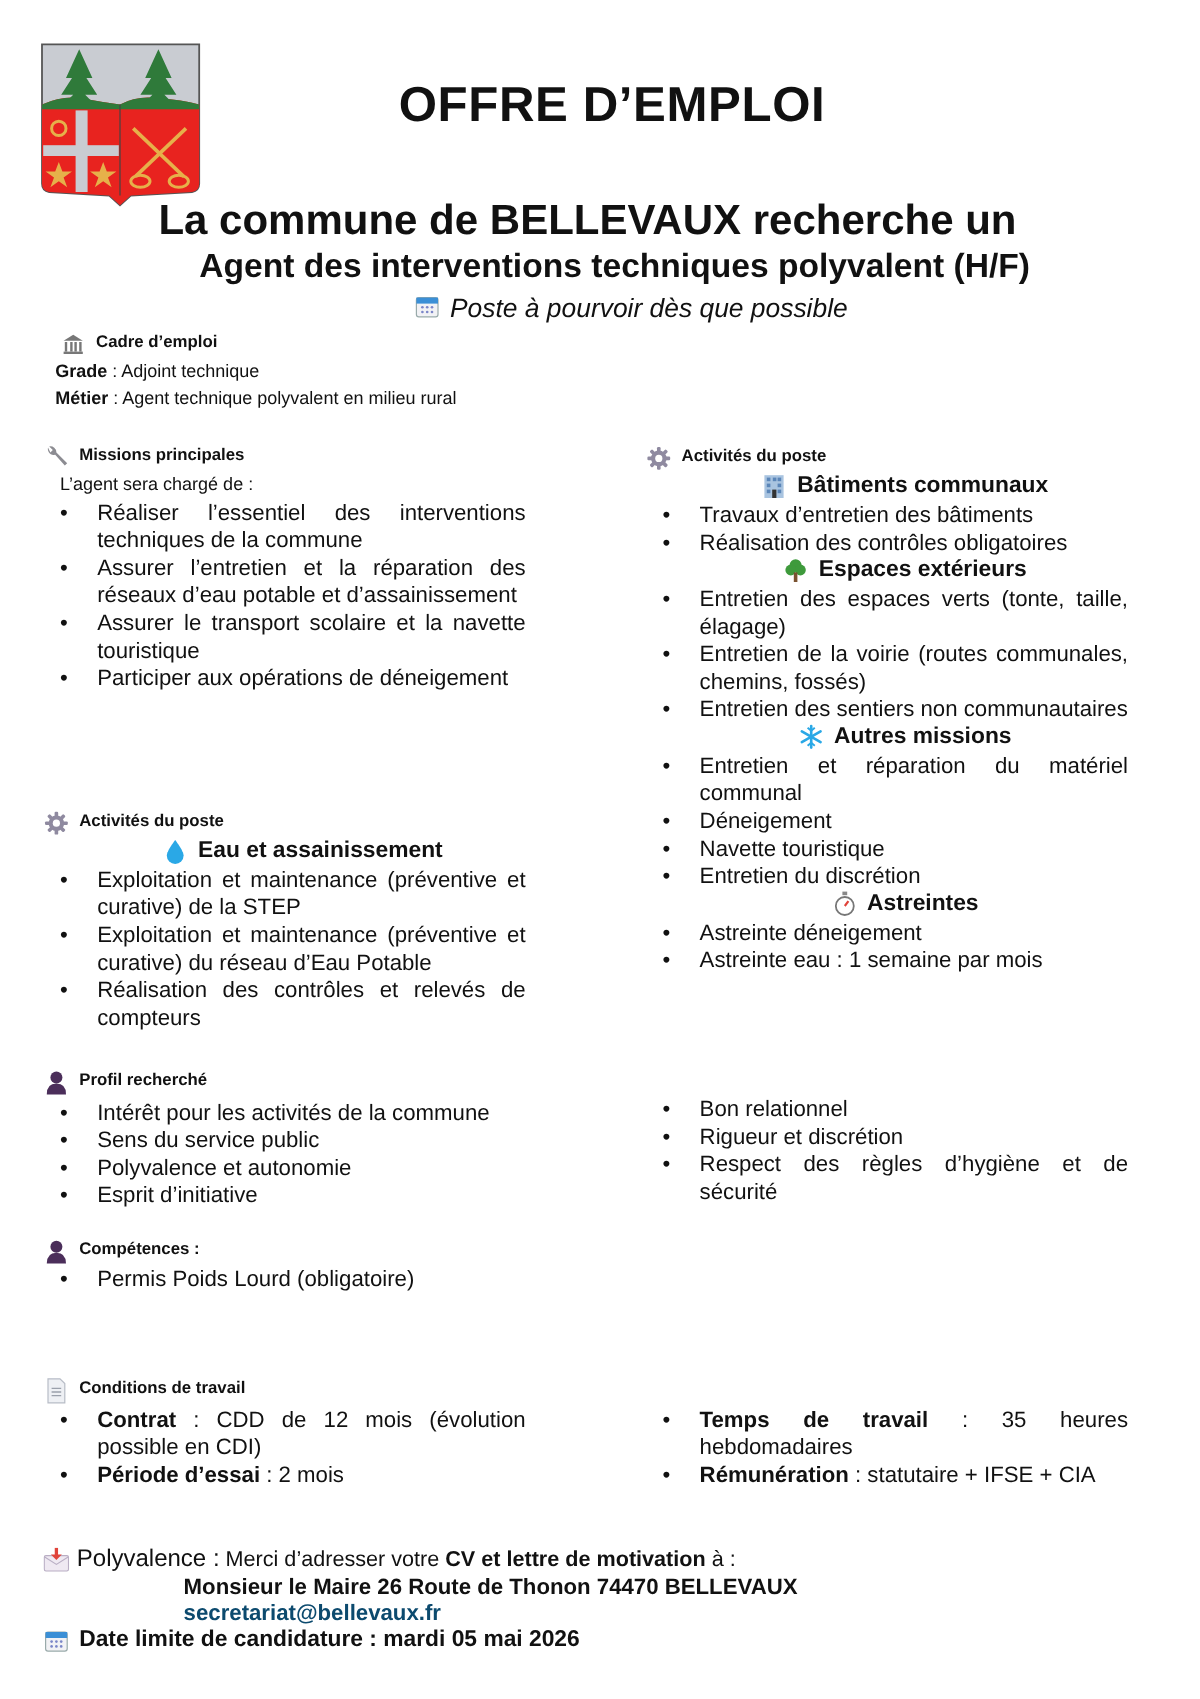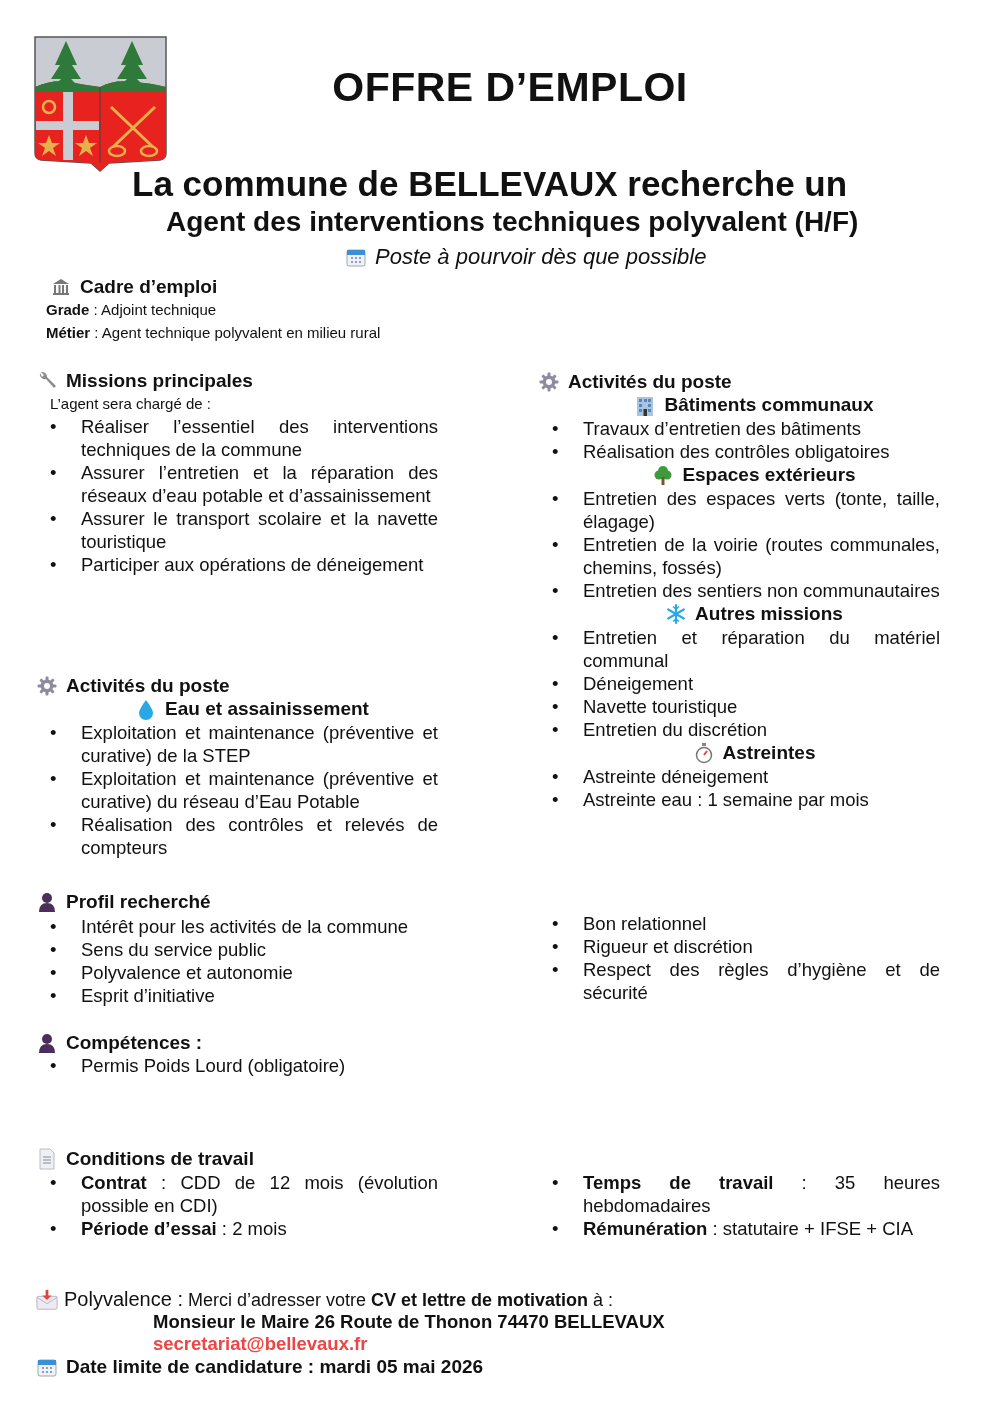--- a/index.html
+++ b/index.html
@@ -5,23 +5,23 @@
   html, body { margin: 0; padding: 0; background: #ffffff; }
   body {
     width: 1000px; height: 1416px; position: relative; overflow: hidden;
     font-family: "Liberation Sans", sans-serif; color: #111111;
   }
   .abs { position: absolute; }
   #crest { left: 33px; top: 35px; width: 135px; height: 138px; }
   #title { left: 0; width: 1020px; top: 64px; text-align: center; font-size: 41px; font-weight: bold; letter-spacing: 0.5px; }
   #subtitle1 { left: 132px; top: 164px; font-size: 35px; font-weight: bold; white-space: nowrap; }
   #subtitle2 { left: 166px; top: 206px; font-size: 28px; font-weight: bold; white-space: nowrap; }
-  #availability { left: 345px; top: 244px; font-size: 22px; font-style: italic; white-space: nowrap; display: flex; align-items: center; gap: 8px; }
-
-  .sec-head { font-size: 19px; font-weight: bold; display: flex; gap: 8px; white-space: nowrap; }
+  #availability { left: 345px; top: 244px; font-size: 22px; font-style: italic; white-space: nowrap; display: flex; align-items: flex-start; gap: 8px; }
+
+  .sec-head { font-size: 14px; font-weight: bold; display: flex; gap: 8px; white-space: nowrap; }
   .ico { display: inline-flex; width: 22px; height: 22px; align-items: center; justify-content: center; }
   .plain { font-size: 15px; line-height: 23px; }
   .plain b { font-weight: bold; }
 
   ul.bul { list-style: none; margin: 0; padding: 0; }
   ul.bul li { position: relative; padding-left: 35px; font-size: 18.5px; line-height: 23px; text-align: justify; text-align-last: left; }
   ul.bul li::before { content: "•"; position: absolute; left: 4px; top: 0; }
   ul.bul li b { font-weight: bold; }
 
   .subhead { font-size: 19px; font-weight: bold; display: flex; align-items: center; gap: 8px; justify-content: center; white-space: nowrap; line-height: 24px; }
@@ -32,21 +32,21 @@
   #acts-right { left: 538px; top: 371px; width: 402px; }
   #profil-head { left: 36px; top: 891px; }
   #profil-left { left: 46px; top: 915px; width: 392px; }
   #profil-right { left: 548px; top: 912px; width: 392px; }
   #comp { left: 36px; top: 1032px; width: 420px; }
   #cond-head { left: 36px; top: 1148px; }
   #cond-left { left: 46px; top: 1171px; width: 392px; }
   #cond-right { left: 548px; top: 1171px; width: 392px; }
   #cand { left: 36px; top: 1288px; font-size: 18px; white-space: nowrap; }
   #cand-addr { left: 153px; top: 1311px; font-size: 18.5px; font-weight: bold; white-space: nowrap; }
-  #cand-mail { left: 153px; top: 1333px; font-size: 18.5px; color: #ef4444; font-weight: bold; white-space: nowrap; }
+  #cand-mail { left: 153px; top: 1333px; font-size: 18.5px; color: #0c4a6e; font-weight: bold; white-space: nowrap; }
   #deadline { left: 36px; top: 1356px; font-size: 19px; font-weight: bold; white-space: nowrap; display: flex; align-items: center; gap: 8px; }
   .cand-label { font-size: 20px; }
 </style>
 </head>
 <body>
 
 <div id="crest" class="abs">
   <svg width="135" height="138" viewBox="0 0 135 138">
     <path d="M2 2 H133 V118 Q133 124 127 125 L76 128 L67 136 L58 128 L8 125 Q2 124 2 118 Z" fill="#c9ccd2" stroke="#555" stroke-width="1.5"></path>
     <path d="M2 52 Q20 44 36 47 Q52 50 67 52 Q82 44 100 47 Q118 48 133 52 V118 Q133 124 127 125 L76 128 L67 136 L58 128 L8 125 Q2 124 2 118 Z" fill="#e8231f"></path>
@@ -165,21 +165,21 @@
             <rect x="1.5" y="9.5" width="19" height="3" rx="1"></rect>
             <rect x="9.5" y="1.5" width="3" height="19" rx="1" transform="rotate(45 11 11)"></rect>
             <rect x="9.5" y="1.5" width="3" height="19" rx="1" transform="rotate(-45 11 11)"></rect>
           </g>
           <circle cx="11" cy="11" r="3" fill="#fff"></circle>
         </svg>
     </span>
     <span>Activités du poste</span>
   </div>
 
-  <div class="subhead" style="padding-left:30px;align-items:flex-end;">
+  <div class="subhead" style="padding-left:30px;">
     <span class="ico">
       <svg width="20" height="22" viewBox="0 0 20 22">
           <rect x="2" y="2" width="16" height="19" fill="#a9c4e0"></rect>
           <g fill="#5b86b8">
             <rect x="4" y="4" width="3" height="3"></rect>
             <rect x="9" y="4" width="3" height="3"></rect>
             <rect x="13" y="4" width="3" height="3"></rect>
             <rect x="4" y="9" width="3" height="3"></rect>
             <rect x="13" y="9" width="3" height="3"></rect>
             <rect x="4" y="14" width="3" height="3"></rect>

